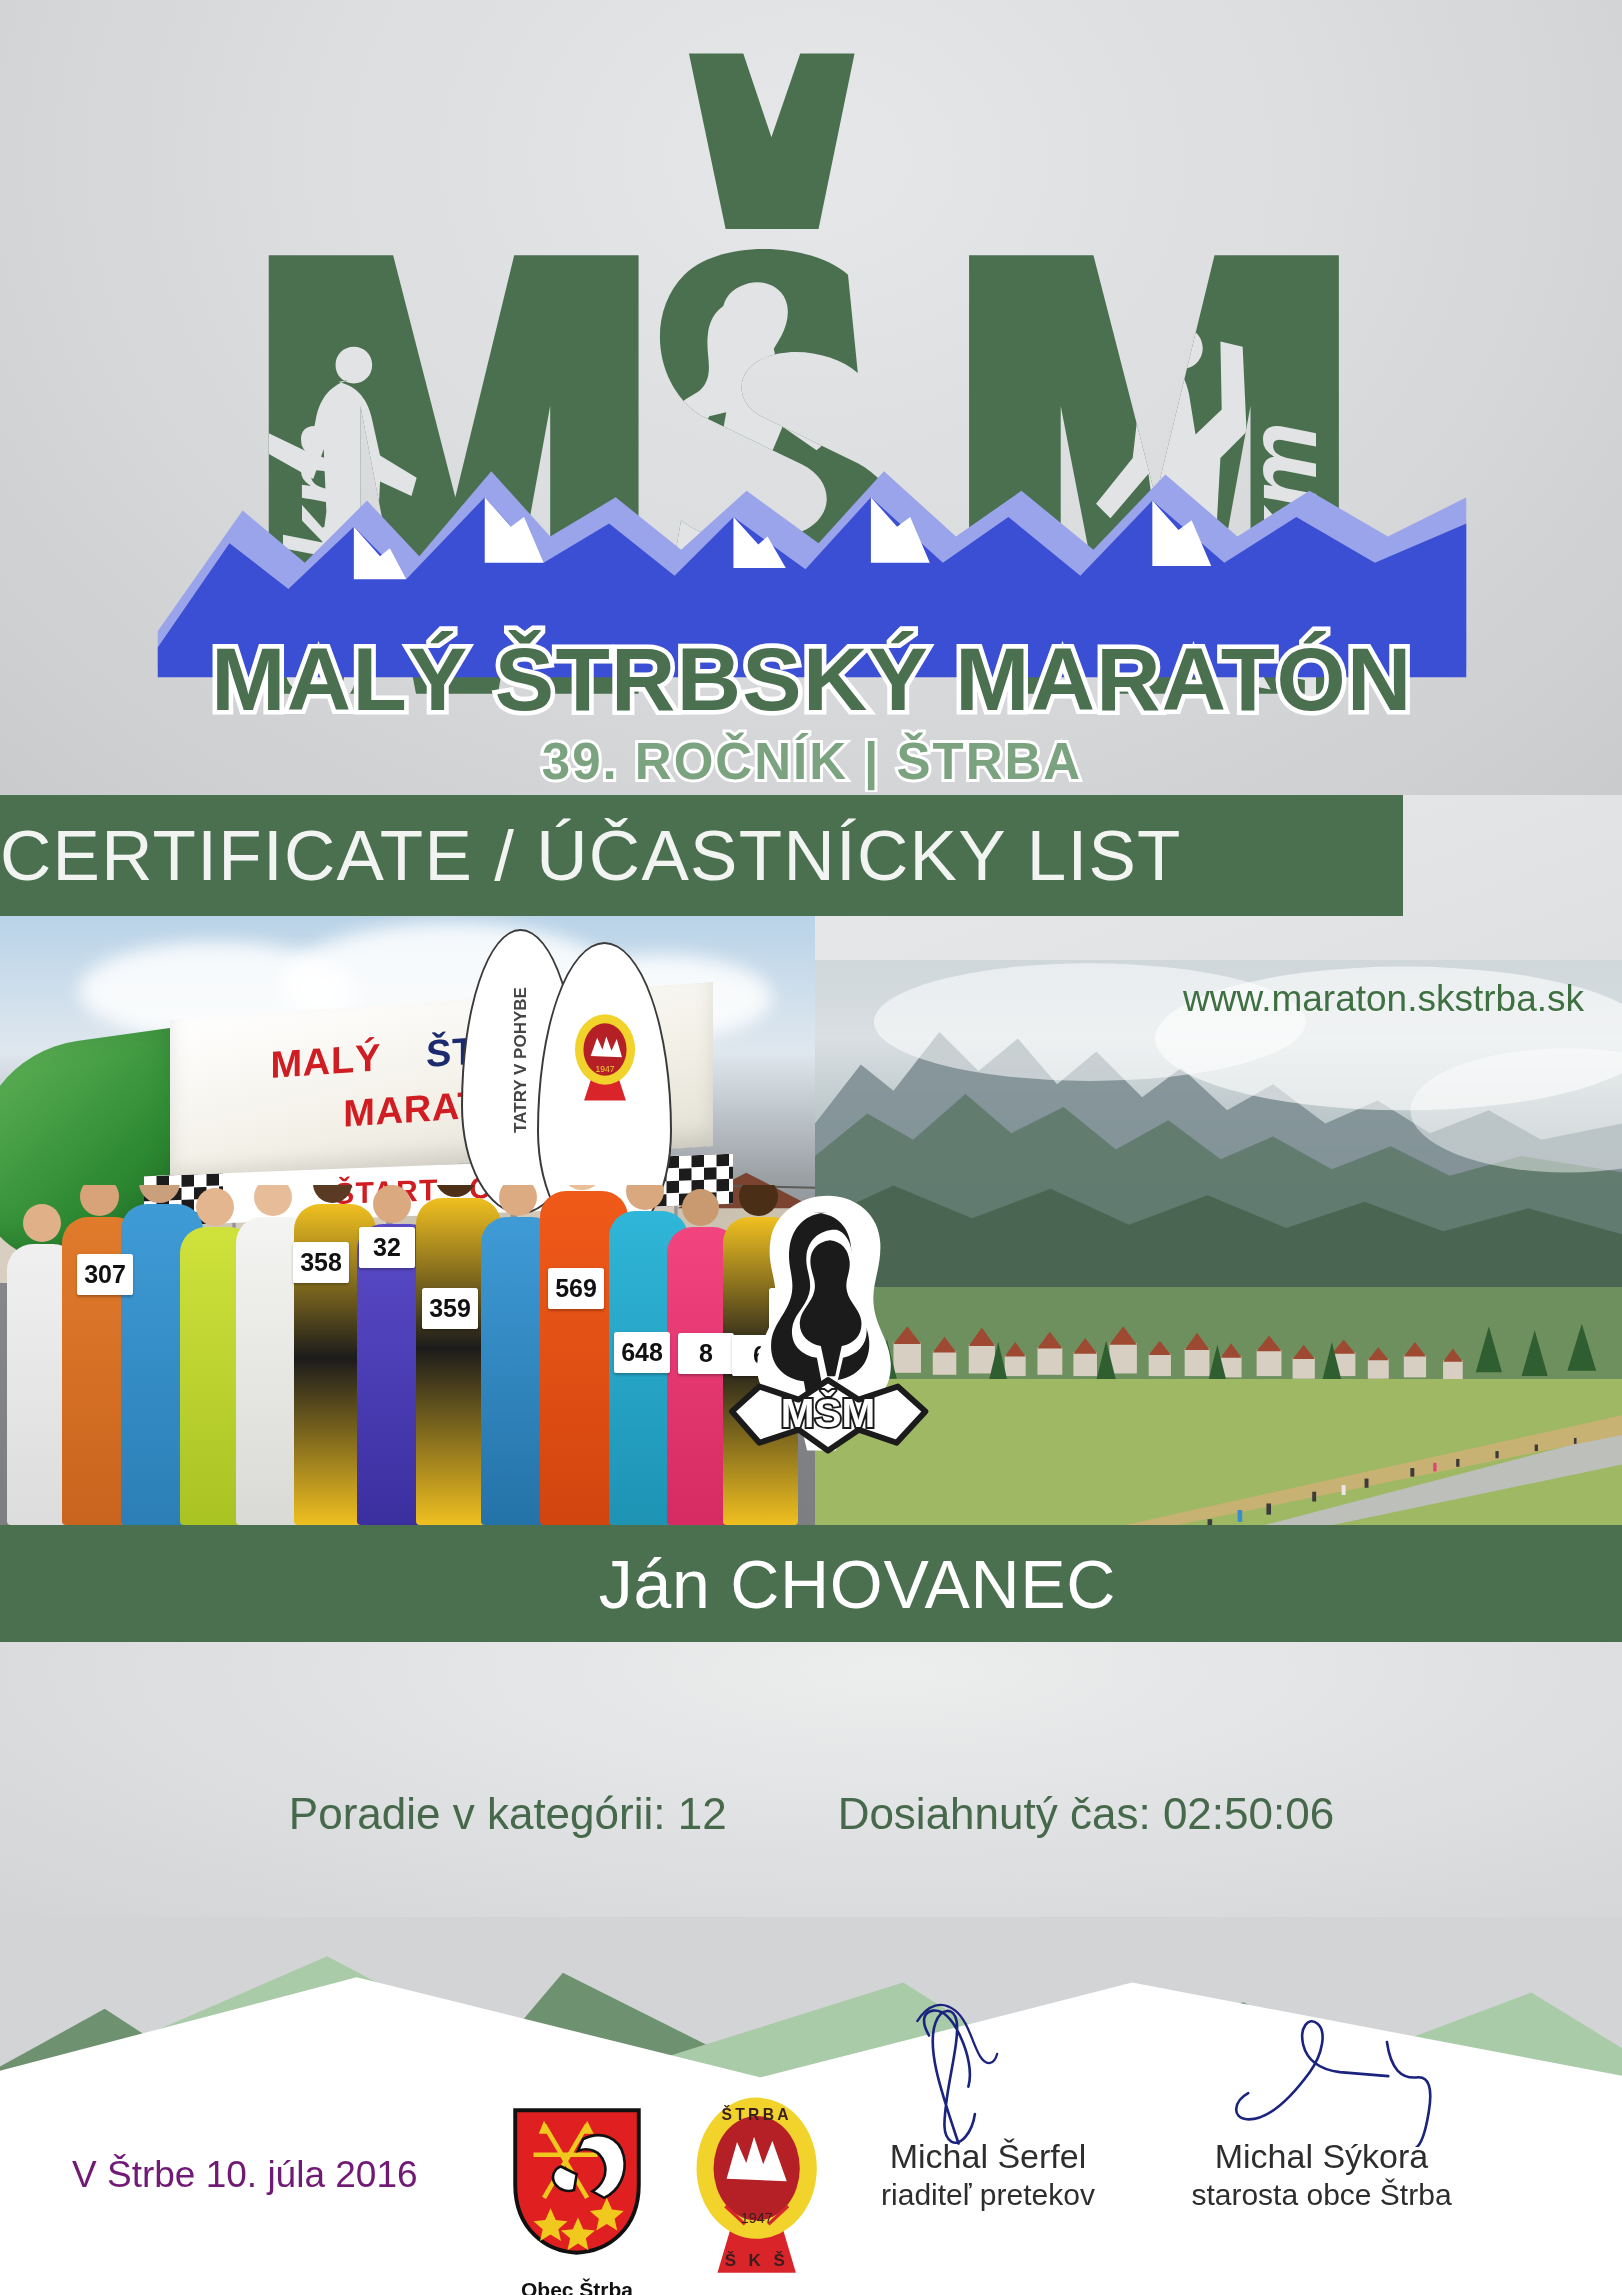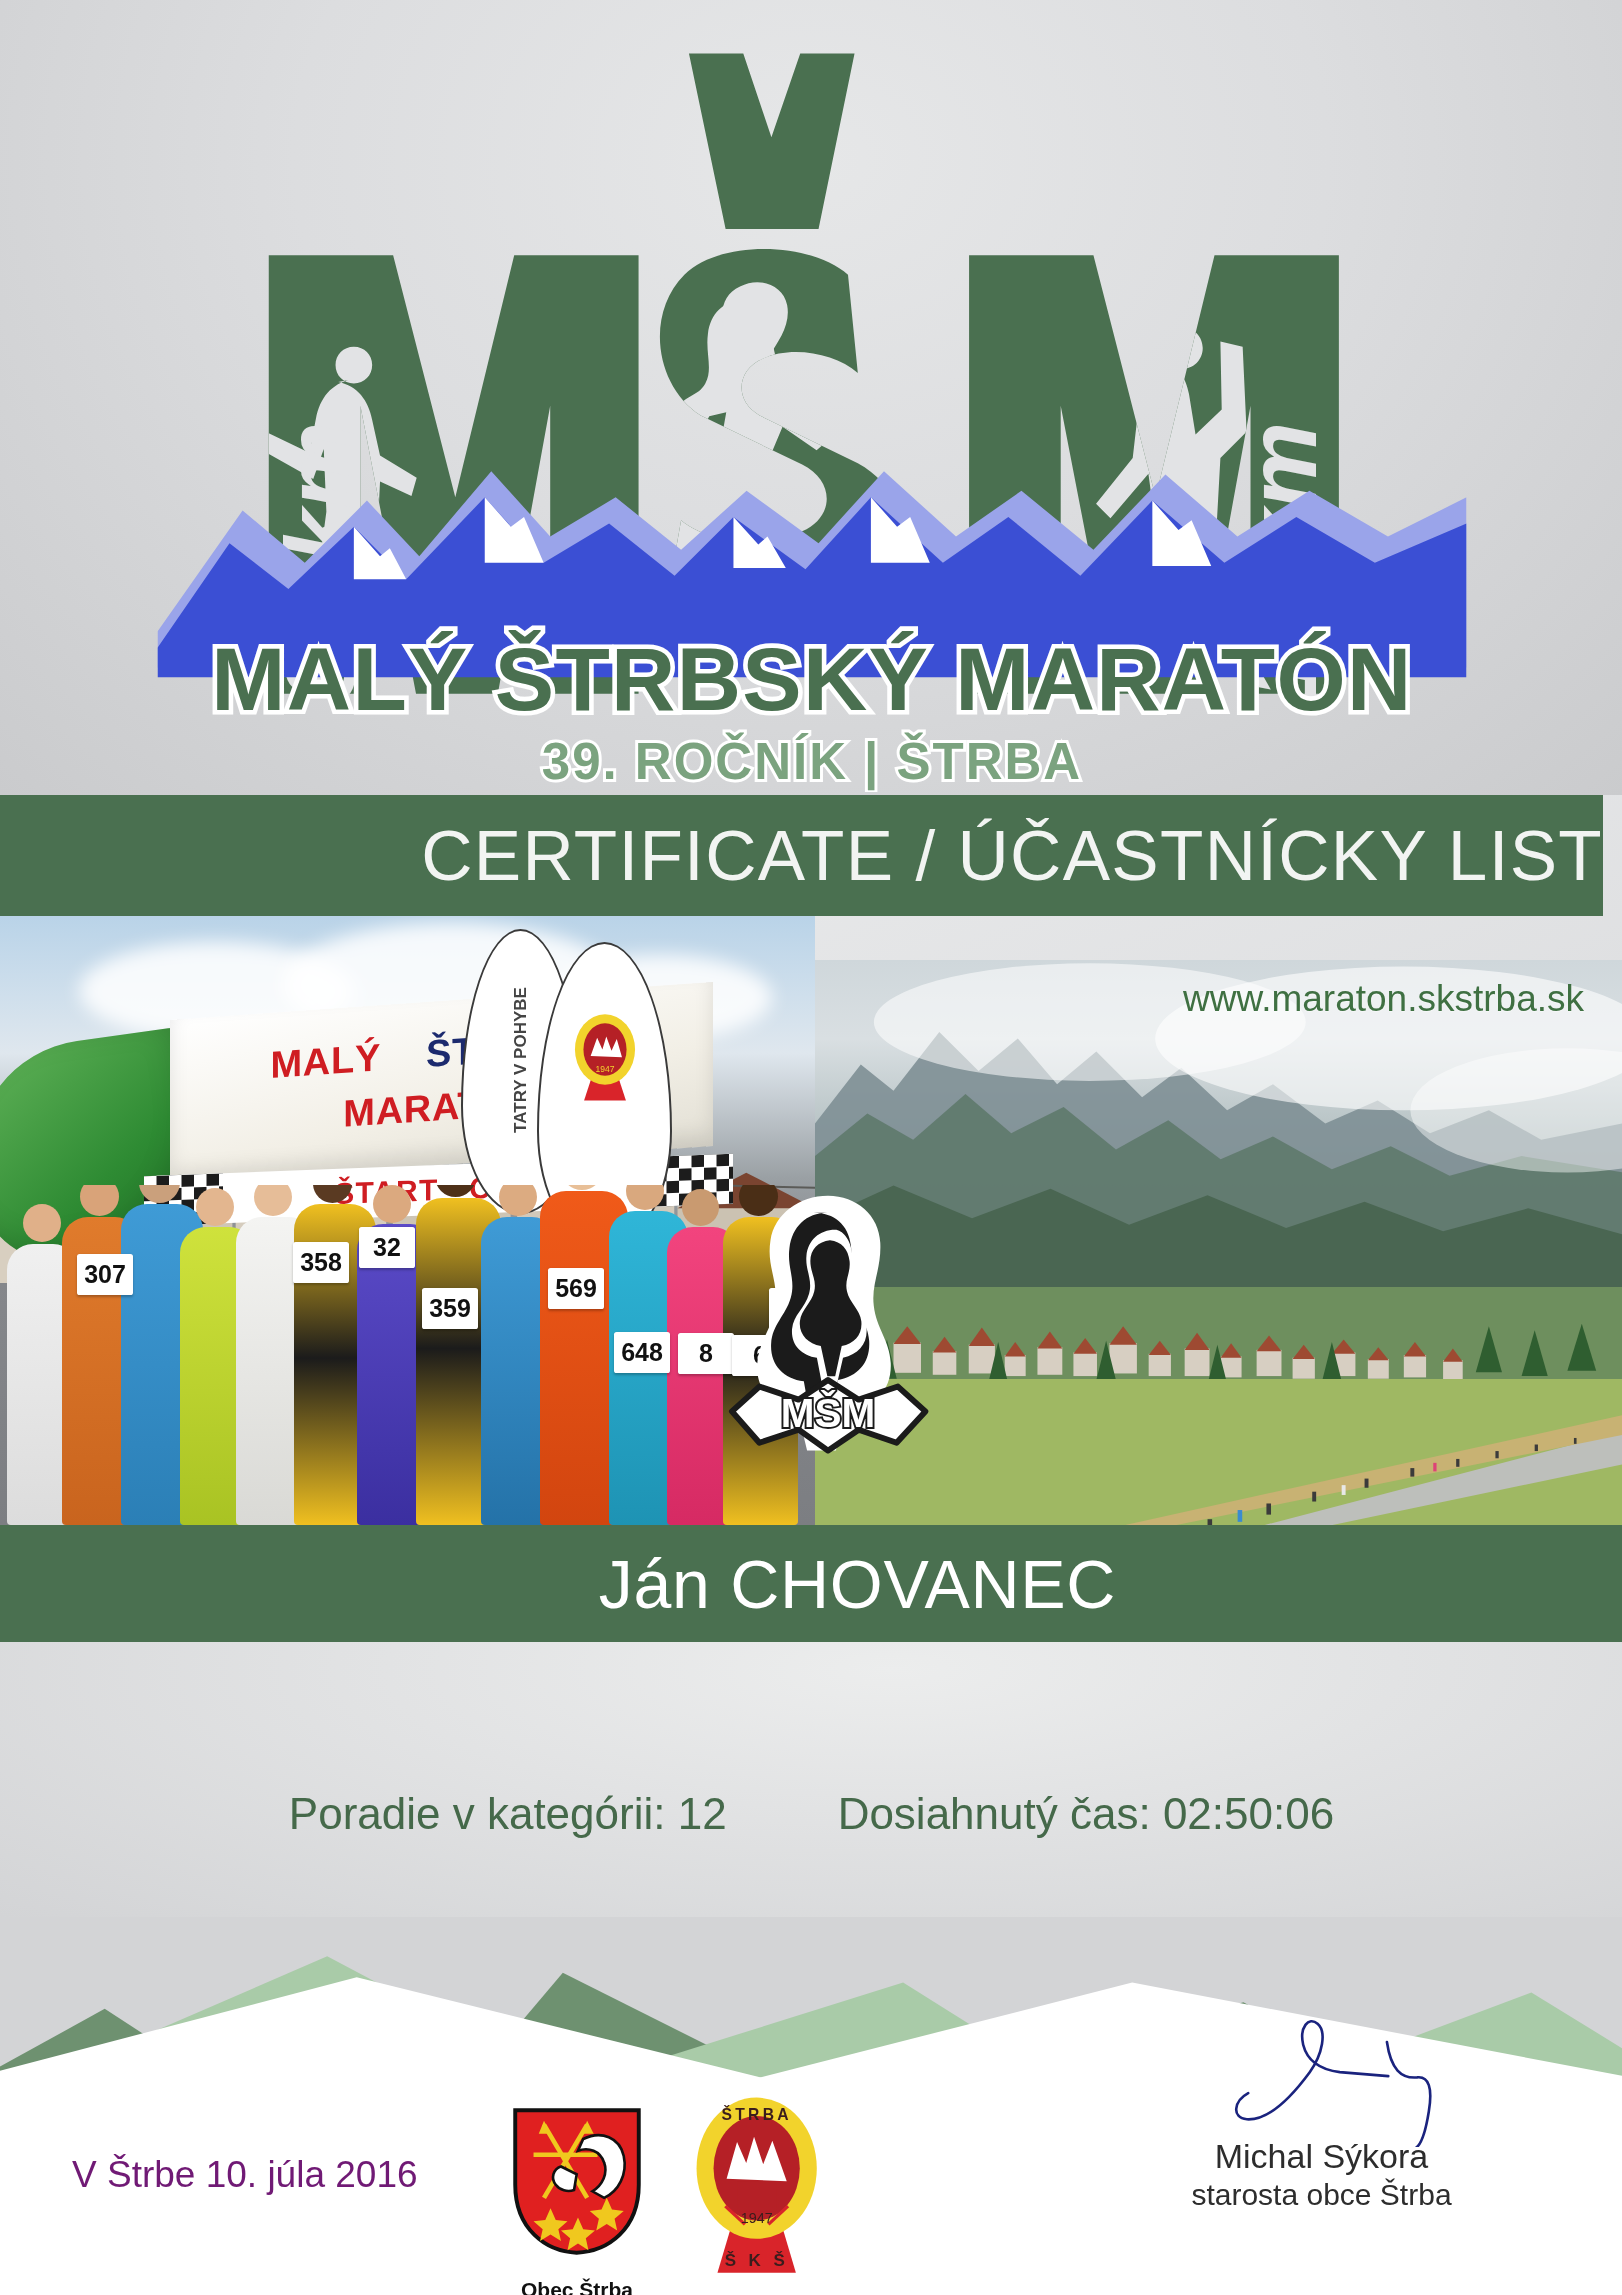--- a/index.html
+++ b/index.html
@@ -32,26 +32,26 @@
     transform: translateX(-50%);
     width: 1309px;
     height: 753px;
   }
   .msm-svg { display:block; width: 1309px; height: 753px; }
 
   
   #cert-bar {
     position: absolute;
     left: 0; top: 795px;
-    width: 1603px;
+    width: 1403px;
     height: 121px;
     background: #4a7050;
     display: flex;
     align-items: center;
-    justify-content: flex-end;
+    justify-content: flex-start;
   }
   #cert-title {
     color: #f2f4f2;
     font-size: 71px;
     font-weight: 400;
     letter-spacing: 1.3px;
     line-height: 1;
     white-space: nowrap;
   }
 
@@ -622,20 +622,30 @@
           <g stroke="#d9242a" stroke-width="5" fill="none">
             <line x1="54" y1="170" x2="84" y2="198"></line>
             <line x1="150" y1="170" x2="120" y2="198"></line>
           </g>
           <text x="102" y="196" text-anchor="middle" font-size="22" font-family="Liberation Sans, sans-serif" fill="#3a1d1d">1947</text>
           <text x="102" y="38" text-anchor="middle" font-size="24" letter-spacing="5" font-family="Liberation Sans, sans-serif" font-weight="700" fill="#3a1d1d">ŠTRBA</text>
           <text x="102" y="262" text-anchor="middle" font-size="26" letter-spacing="6" font-family="Liberation Sans, sans-serif" font-weight="700" fill="#3a1d1d">Š K Š</text>
         </svg>
       </div>
 
+      <div class="sig-block" id="sig-1">
+        <svg class="sig-svg" viewBox="0 0 440 230">
+          <path d="M175,225 C150,150 125,80 140,40 C148,18 168,16 172,38 C176,62 164,110 158,150
+                   C152,192 150,214 164,222 C178,230 196,208 200,180
+                   M130,60 C118,40 120,24 136,22 C154,20 168,40 178,62 C190,88 196,118 190,138" fill="none" stroke="#1a237e" stroke-width="4" stroke-linecap="round"></path>
+          <path d="M112,38 C128,12 150,6 170,22 C190,38 196,72 208,92 C218,108 230,104 234,88" fill="none" stroke="#1a237e" stroke-width="3.5" stroke-linecap="round"></path>
+        </svg>
+        <div class="sig-name">Michal Šerfel</div>
+        <div class="sig-role">riaditeľ pretekov</div>
+      </div>
 
       <div class="sig-block" id="sig-2">
         <svg class="sig-svg" viewBox="0 0 460 230">
           <path d="M118,148 C96,160 92,186 116,188 C148,190 184,154 212,116 C232,88 238,54 224,42
                    C210,30 196,48 202,74 C208,98 228,112 258,116 L332,122" fill="none" stroke="#1a237e" stroke-width="4" stroke-linecap="round"></path>
           <path d="M330,70 C336,112 352,126 376,124 C394,122 400,140 394,176
                    C388,214 380,228 374,232" fill="none" stroke="#1a237e" stroke-width="4" stroke-linecap="round"></path>
         </svg>
         <div class="sig-name">Michal Sýkora</div>
         <div class="sig-role">starosta obce Štrba</div>

